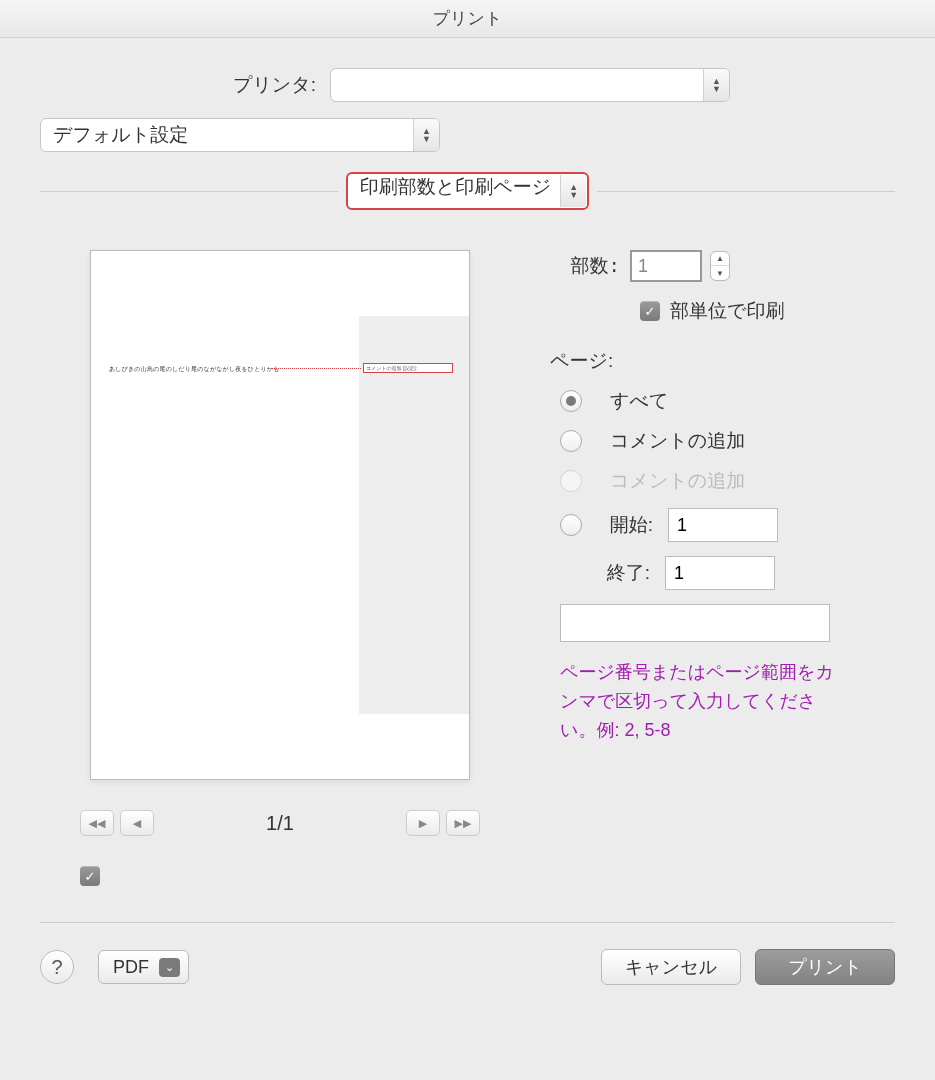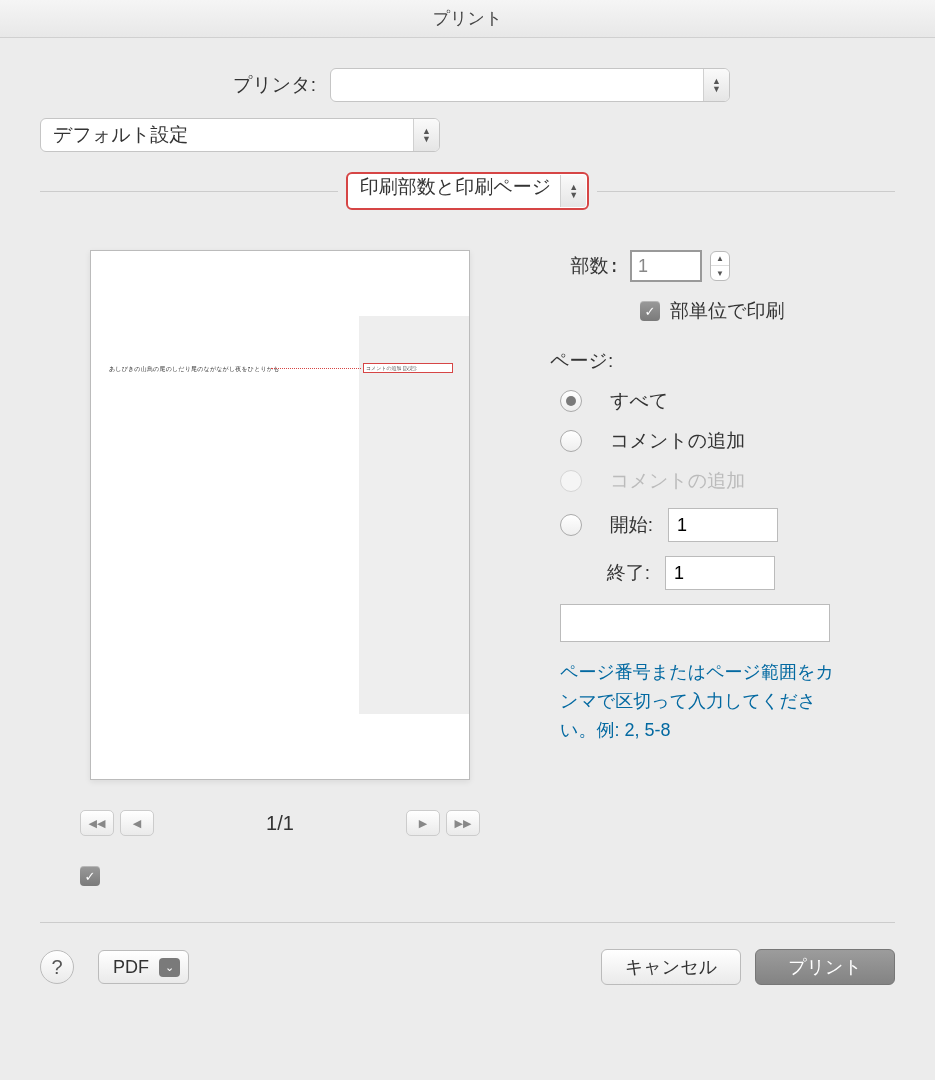--- a/index.html
+++ b/index.html
@@ -245,21 +245,21 @@
   width: 270px;
   height: 38px;
   border: 1px solid #bbb;
   background: #fff;
   margin-left: 10px;
   margin-bottom: 16px;
   padding: 0 8px;
 }
 .hint-text {
   font-size: 18px;
-  color: #0369a1;
+  color: #a21caf;
   line-height: 1.6;
   padding-left: 10px;
   max-width: 290px;
 }
 .footer-sep { height: 1px; background: #ccc; margin: 36px 0 26px 0; }
 .footer {
   display: flex;
   align-items: center;
   padding: 0 40px;
 }

